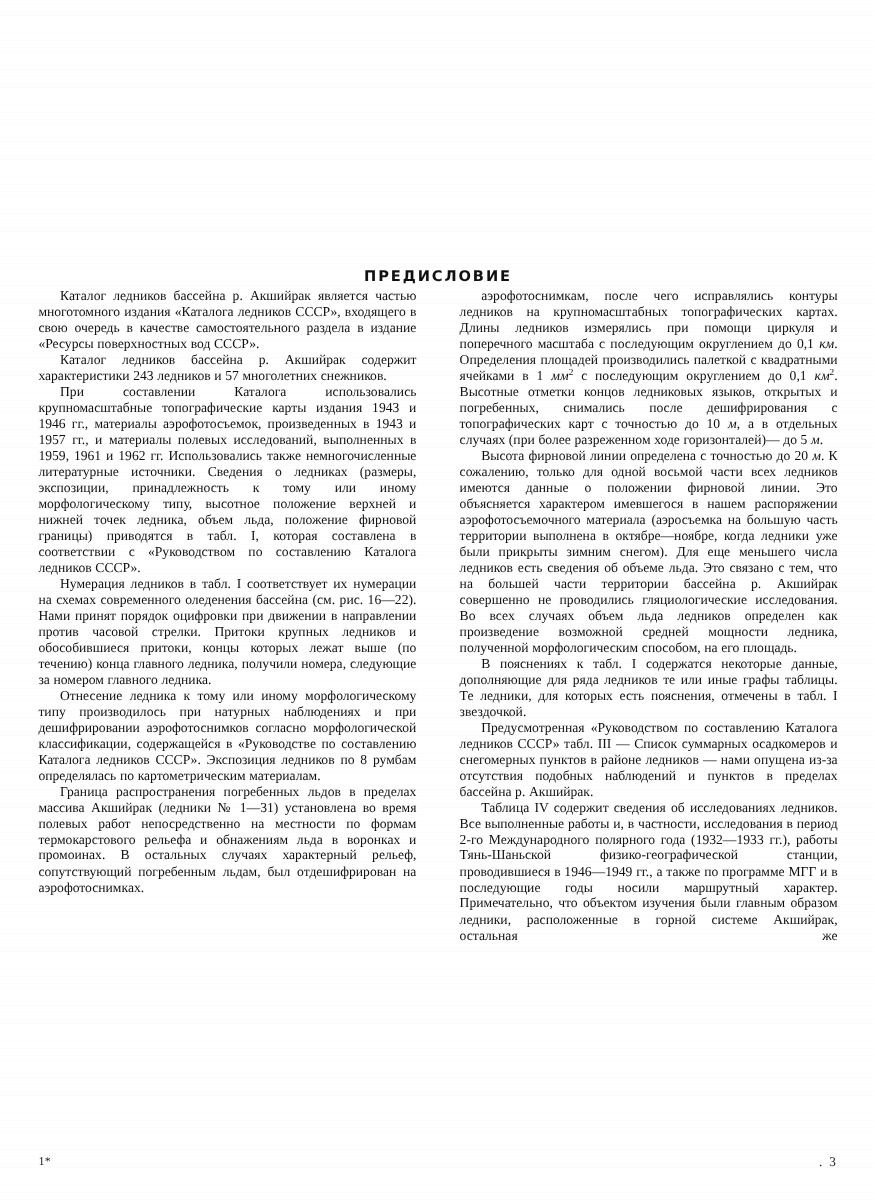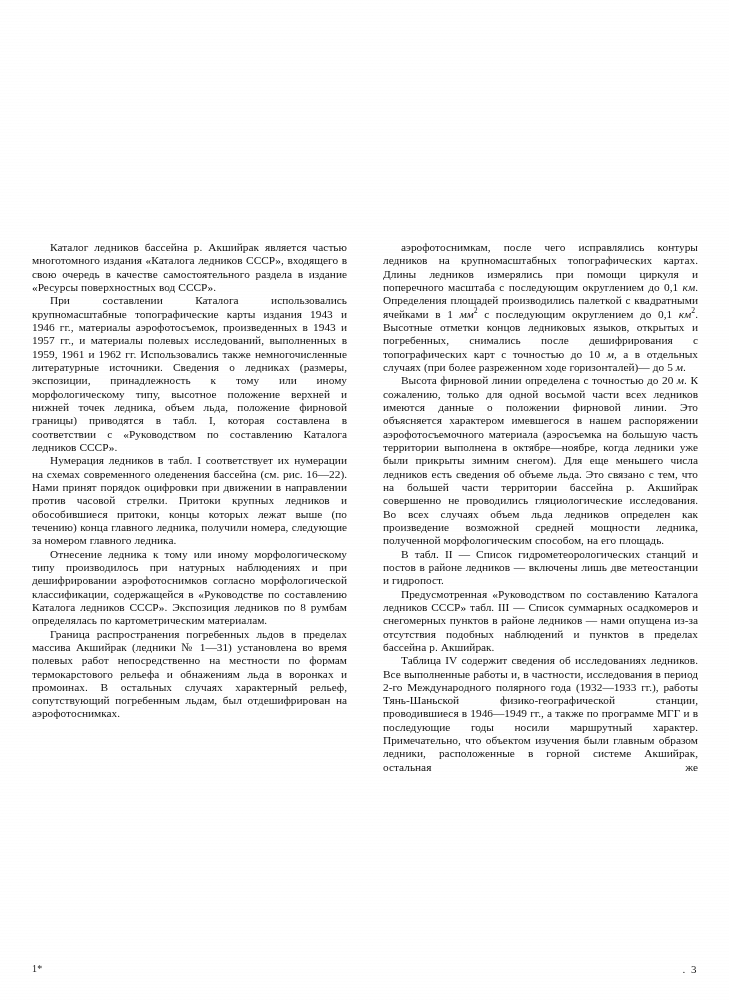--- a/index.html
+++ b/index.html
@@ -115,48 +115,50 @@
     opacity: 0.025;
     background:
       repeating-linear-gradient(0deg, rgba(0,0,0,0.5) 0px, rgba(0,0,0,0) 1px, rgba(0,0,0,0) 3px);
   }
 </style>
 </head>
 <body>
 
 <div id="page-sheet">
 
+  <h1 id="page-heading">ПРЕДИСЛОВИЕ</h1>
 
   <div id="body-columns">
 
     <div class="text-column" id="column-left">
 
       <p><span>Каталог ледников бассейна р. Акшийрак является частью многотомного издания «Каталога ледников СССР», входящего в свою очередь в качестве самостоятельного раздела в издание «Ресурсы поверхностных вод СССР».</span></p>
 
 
+      <p><span>Каталог ледников бассейна р. Акшийрак содержит характеристики 243 ледников и 57 многолетних снежников.</span></p>
 
       <p><span>При составлении Каталога использовались крупномасштабные топографические карты издания 1943 и 1946 гг., материалы аэрофотосъемок, произведенных в 1943 и 1957 гг., и материалы полевых исследований, выполненных в 1959, 1961 и 1962 гг. Использовались также немногочисленные литературные источники. Сведения о ледниках (размеры, экспозиции, принадлежность к тому или иному морфологическому типу, высотное положение верхней и нижней точек ледника, объем льда, положение фирновой границы) приводятся в табл. I, которая составлена в соответствии с «Руководством по составлению Каталога ледников СССР».</span></p>
 
       <p><span>Нумерация ледников в табл. I соответствует их нумерации на схемах современного оледенения бассейна (см. рис. 16—22). Нами принят порядок оцифровки при движении в направлении против часовой стрелки. Притоки крупных ледников и обособившиеся притоки, концы которых лежат выше (по течению) конца главного ледника, получили номера, следующие за номером главного ледника.</span></p>
 
       <p><span>Отнесение ледника к тому или иному морфологическому типу производилось при натурных наблюдениях и при дешифрировании аэрофотоснимков согласно морфологической классификации, содержащейся в «Руководстве по составлению Каталога ледников СССР». Экспозиция ледников по 8 румбам определялась по картометрическим материалам.</span></p>
 
       <p><span>Граница распространения погребенных льдов в пределах массива Акшийрак (ледники № 1—31) установлена во время полевых работ непосредственно на местности по формам термокарстового рельефа и обнажениям льда в воронках и промоинах. В остальных случаях характерный рельеф, сопутствующий погребенным льдам, был отдешифрирован на аэрофотоснимках.</span></p>
 
 
     </div>
 
     <div class="text-column" id="column-right">
 
       <p><span>аэрофотоснимкам, после чего исправлялись контуры ледников на крупномасштабных топографических картах. Длины ледников измерялись при помощи циркуля и поперечного масштаба с последующим округлением до 0,1 </span><i class="unit">км</i><span>. Определения площадей производились палеткой с квадратными ячейками в 1 </span><i class="unit">мм</i><sup class="exp">2</sup><span> с последующим округлением до 0,1 </span><i class="unit">км</i><sup class="exp">2</sup><span>. Высотные отметки концов ледниковых языков, открытых и погребенных, снимались после дешифрирования с топографических карт с точностью до 10 </span><i class="unit">м</i><span>, а в отдельных случаях (при более разреженном ходе горизонталей)— до 5 </span><i class="unit">м</i><span>.</span></p>
 
       <p><span>Высота фирновой линии определена с точностью до 20 </span><i class="unit">м</i><span>. К сожалению, только для одной восьмой части всех ледников имеются данные о положении фирновой линии. Это объясняется характером имевшегося в нашем распоряжении аэрофотосъемочного материала (аэросъемка на большую часть территории выполнена в октябре—ноябре, когда ледники уже были прикрыты зимним снегом). Для еще меньшего числа ледников есть сведения об объеме льда. Это связано с тем, что на большей части территории бассейна р. Акшийрак совершенно не проводились гляциологические исследования. Во всех случаях объем льда ледников определен как произведение возможной средней мощности ледника, полученной морфологическим способом, на его площадь.</span></p>
 
+      <p><span>В пояснениях к табл. I содержатся некоторые данные, дополняющие для ряда ледников те или иные графы таблицы. Те ледники, для которых есть пояснения, отмечены в табл. I звездочкой.</span></p>
 
-      <p><span>В табл. II — Список гидрометеорологических станций и постов в районе ледников — включены лишь две метеостанции и гидропост.</span></p>
 
       <p><span>Предусмотренная «Руководством по составлению Каталога ледников СССР» табл. III — Список суммарных осадкомеров и снегомерных пунктов в районе ледников — нами опущена из-за отсутствия подобных наблюдений и пунктов в пределах бассейна р. Акшийрак.</span></p>
 
       <p class="last-justified"><span>Таблица IV содержит сведения об исследованиях ледников. Все выполненные работы и, в частности, исследования в период 2-го Международного полярного года (1932—1933 гг.), работы Тянь-Шаньской физико-географической станции, проводившиеся в 1946—1949 гг., а также по программе МГГ и в последующие годы носили маршрутный характер. Примечательно, что объектом изучения были главным образом ледники, расположенные в горной системе Акшийрак, остальная же</span></p>
 
     </div>
 
   </div>
 
   <div id="page-footer">

